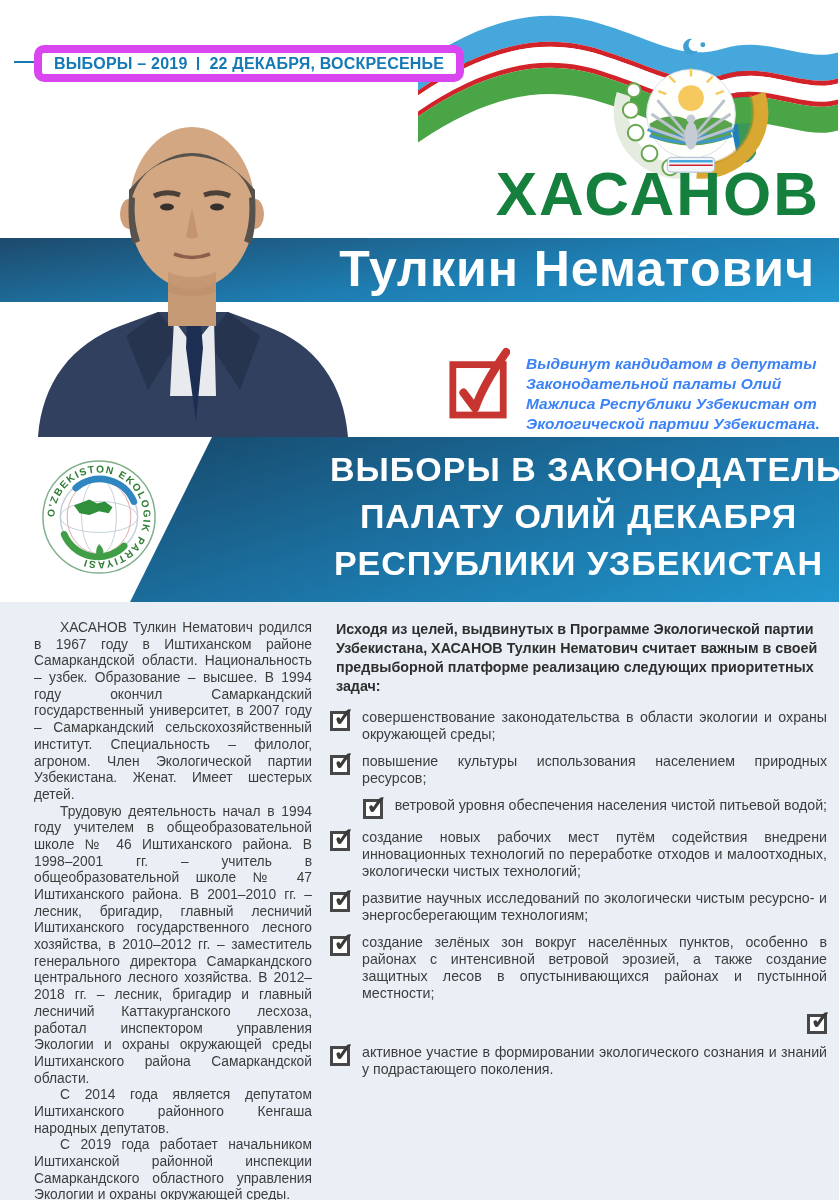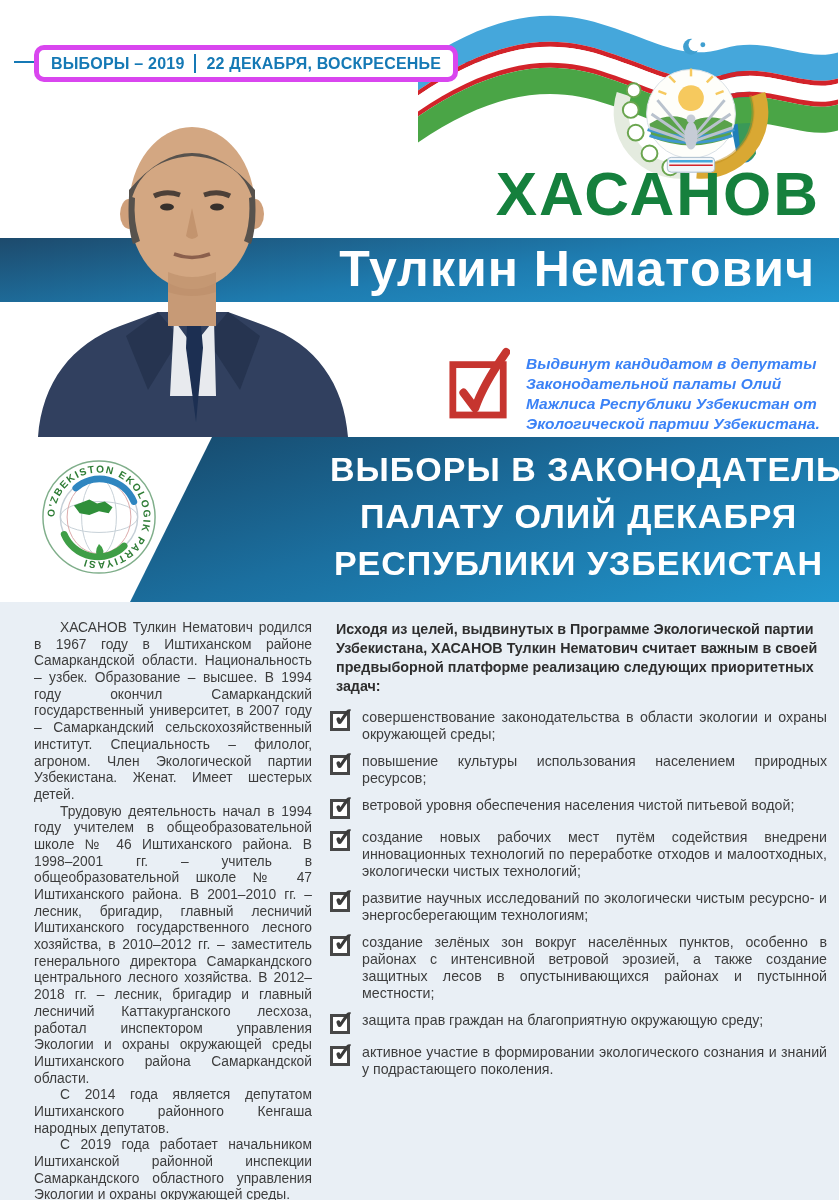--- a/index.html
+++ b/index.html
@@ -8,21 +8,21 @@
     background:#ffffff; overflow:hidden;
     font-family:"Liberation Sans", sans-serif;
   }
   
   .content-bg { position:absolute; left:0; top:602px; width:839px; height:598px; background:#e9eff5; }
 
   
   .header-rule { position:absolute; left:14px; top:61px; width:508px; height:2px; background:#1579b5; }
   .date-badge {
     position:absolute; left:34px; top:45px; height:37px; box-sizing:border-box;
-    background:#fff; border:5px solid #d946ef; border-radius:10px;
+    background:#fff; border:8px solid #d946ef; border-radius:10px;
     display:flex; align-items:center; padding:0 12px; gap:10px;
     color:#1579b5; font-weight:bold; font-size:16px; white-space:nowrap; letter-spacing:.2px;
     z-index:3;
   }
   .date-badge .divider { width:2px; align-self:stretch; background:#1579b5; margin:4px 0; }
 
   
   .flag-ribbon { position:absolute; left:418px; top:0; width:421px; height:195px; z-index:1; }
   .uz-emblem  { position:absolute; left:612px; top:32px; width:158px; height:150px; z-index:2; }
 
@@ -70,21 +70,21 @@
     font-size:13.8px; line-height:1.21; color:#3d3d3d; text-align:justify;
   }
   .bio p { margin:0; text-indent:26px; }
 
   
   .right-col { position:absolute; left:330px; top:620px; width:497px; }
   .platform-intro {
     font-weight:bold; font-size:14.3px; line-height:1.33; text-align:left;
     color:#2e2e2e; margin:0 6px 13px 6px;
   }
-  .item { display:flex; gap:12px; margin-bottom:10px; }
+  .item { display:flex; gap:12px; margin-bottom:10px;justify-content:flex-end; }
   .item .chk {
     flex:0 0 auto; width:20px; height:20px; margin-top:2px; position:relative;
     border:3px solid #474747; background:#fff; box-sizing:border-box;
   }
   .item .chk::after {
     content:"✓"; position:absolute; left:0px; top:-12px;
     font-size:26px; font-weight:bold; color:#3a3a3a;
   }
   .item .item-text { font-size:14.2px; line-height:1.2; color:#3d3d3d; text-align:justify; }
 
@@ -253,21 +253,20 @@
     <div class="item">
       <span class="chk"></span>
       <span class="item-text">развитие научных исследований по экологически чистым ресурсно- и энергосберегающим технологиям;</span>
     </div>
     <div class="item">
       <span class="chk"></span>
       <span class="item-text">создание зелёных зон вокруг населённых пунктов, особенно в районах с интенсивной ветровой эрозией, а также создание защитных лесов в опустынивающихся районах и пустынной местности;</span>
     </div>
     <div class="item">
       <span class="chk"></span>
-      <span class="item-text">защита прав граждан на благоприятную окружающую среду;</span>
     </div>
     <div class="item">
       <span class="chk"></span>
       <span class="item-text">активное участие в формировании экологического сознания и знаний у подрастающего поколения.</span>
     </div>
 
 
   </div>
 
 </div>

